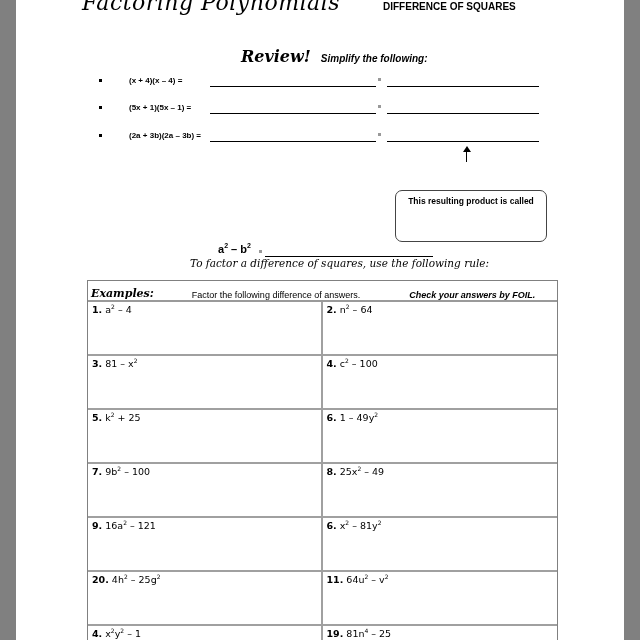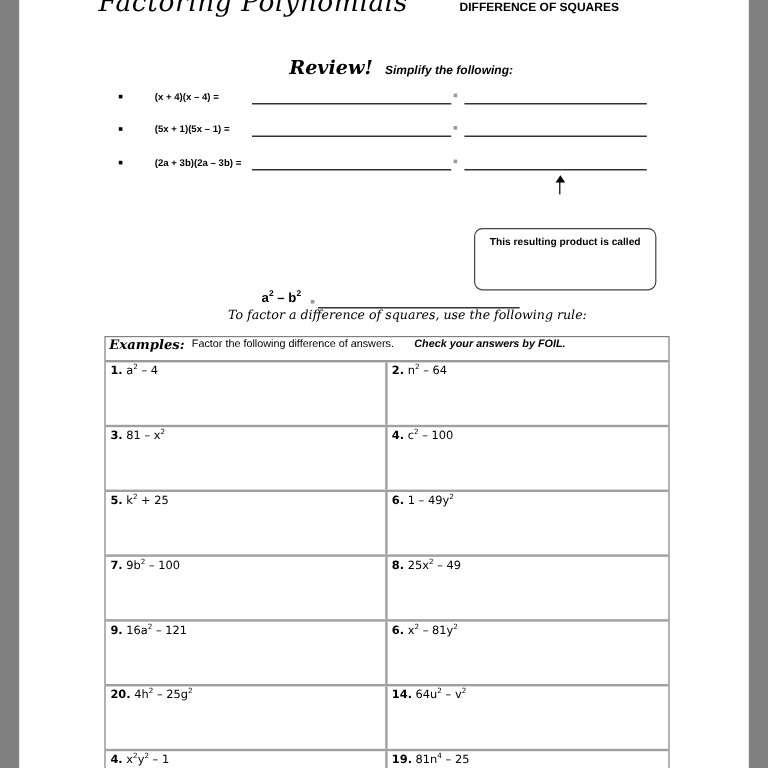--- a/index.html
+++ b/index.html
@@ -31,21 +31,21 @@
     border-radius:7px; font-size:8.5px; font-weight:bold; text-align:center; line-height:14px; padding-top:3px; box-sizing:border-box;margin-top:27px; }
 
   .rule-text { position:absolute; left:190px; top:213px; font-family:"DejaVu Serif", serif; font-style:italic;
     font-size:10.5px; white-space:nowrap;margin-top:44px; }
   .rule-formula { position:absolute; left:218px; top:242px; font-weight:bold; font-size:11px; }
   .rule-formula sup { font-size:7px; }
   .rule-eq { position:absolute; left:259px; top:250px; width:3px; height:3px; background:#999; }
   .rule-line { position:absolute; left:265px; top:256px; width:168px; border-bottom:1px solid #000; }
 
   .ex-table { position:absolute; left:87px; top:280px; width:471px; border:1px solid #808080; box-sizing:border-box; }
-  .ex-header { height:19px; border-bottom:2px solid #9a9a9a; display:flex; align-items:flex-start; padding-left:3px; font-size:9px; white-space:nowrap; }
+  .ex-header { height:19px; border-bottom:2px solid #9a9a9a; display:flex; align-items:flex-end; padding-left:3px; font-size:9px; white-space:nowrap;gap:32px; }
   .ex-header .lbl { font-family:"DejaVu Serif", serif; font-style:italic; font-weight:bold; font-size:11px; margin-right:6px; }
   .ex-header .bi { font-style:italic; font-weight:bold; margin-left:5px;padding-left:12px; }
   .ex-row { display:flex; height:54px; border-bottom:2px solid #a0a0a0; box-sizing:border-box; }
   .ex-cell { width:50%; box-sizing:border-box; padding:1px 4px; font-size:9.5px; font-family:"DejaVu Sans", sans-serif; }
   .ex-cell:first-child { border-right:2px solid #a0a0a0; }
   .ex-cell .num { font-weight:bold; margin-right:3px; }
   .ex-cell sup { font-size:6px; }
 </style>
 </head>
 <body>
@@ -116,20 +116,20 @@
       <div class="ex-row">
         <div class="ex-cell"><span class="num">7.</span><span>9b<sup>2</sup> – 100</span></div>
         <div class="ex-cell"><span class="num">8.</span><span>25x<sup>2</sup> – 49</span></div>
       </div>
       <div class="ex-row">
         <div class="ex-cell"><span class="num">9.</span><span>16a<sup>2</sup> – 121</span></div>
         <div class="ex-cell"><span class="num">6.</span><span>x<sup>2</sup> – 81y<sup>2</sup></span></div>
       </div>
       <div class="ex-row">
         <div class="ex-cell"><span class="num">20.</span><span>4h<sup>2</sup> – 25g<sup>2</sup></span></div>
-        <div class="ex-cell"><span class="num">14.</span><span>64u<sup>2</sup> – v<sup>2</sup></span></div>
+        <div class="ex-cell"><span class="num">11.</span><span>64u<sup>2</sup> – v<sup>2</sup></span></div>
       </div>
       <div class="ex-row">
         <div class="ex-cell"><span class="num">4.</span><span>x<sup>2</sup>y<sup>2</sup> – 1</span></div>
         <div class="ex-cell"><span class="num">19.</span><span>81n<sup>4</sup> – 25</span></div>
       </div>
     </div>
 </div>
 
 </body></html>

